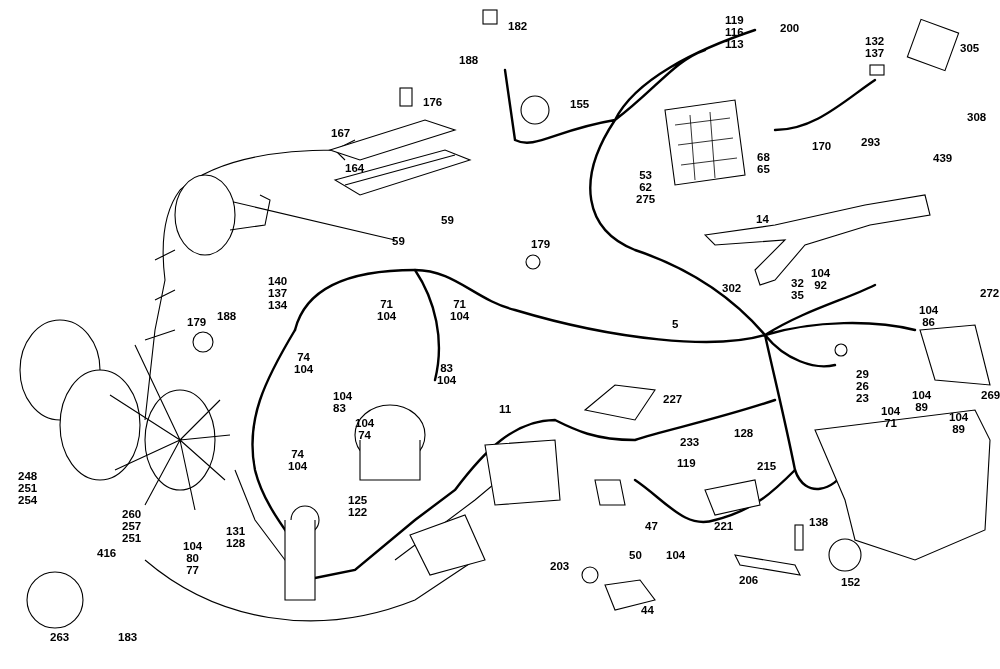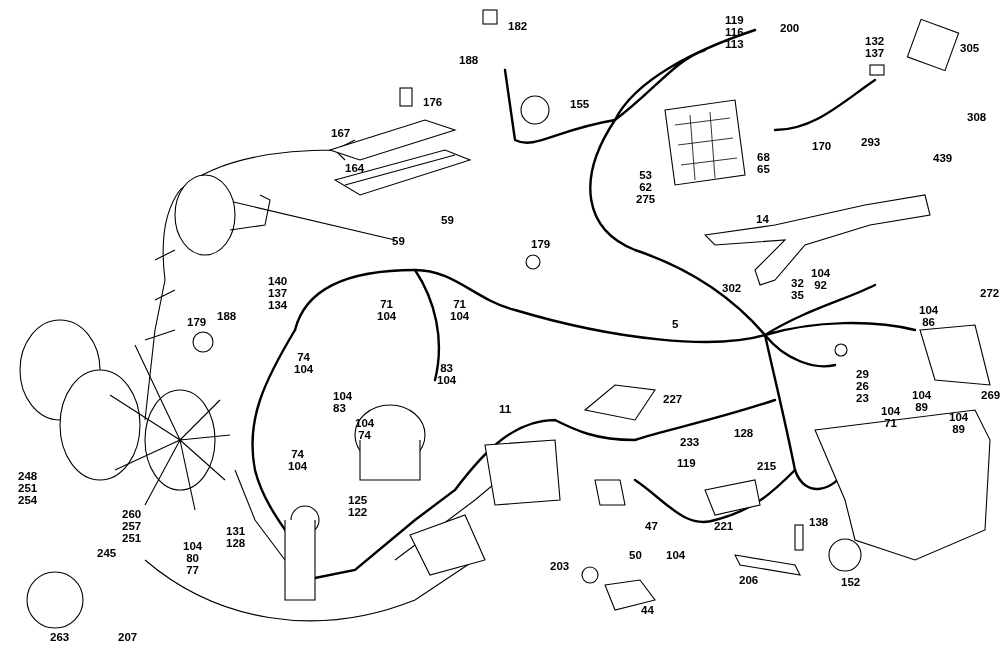--- a/index.html
+++ b/index.html
@@ -135,23 +135,23 @@
   <div class="lbl" style="left:662px;top:457px"><span>119</span></div>
   <div class="lbl" style="left:742px;top:460px"><span>215</span></div>
   <div class="lbl" style="left:273px;top:448px"><span>74</span><span>104</span></div>
   <div class="lbl" style="left:3px;top:470px"><span>248</span><span>251</span><span>254</span></div>
   <div class="lbl" style="left:333px;top:494px"><span>125</span><span>122</span></div>
   <div class="lbl" style="left:107px;top:508px"><span>260</span><span>257</span><span>251</span></div>
   <div class="lbl" style="left:211px;top:525px"><span>131</span><span>128</span></div>
   <div class="lbl" style="left:699px;top:520px"><span>221</span></div>
   <div class="lbl" style="left:630px;top:520px"><span>47</span></div>
   <div class="lbl" style="left:794px;top:516px"><span>138</span></div>
-  <div class="lbl" style="left:82px;top:547px"><span>245</span></div>
+  <div class="lbl" style="left:82px;top:547px"><span>416</span></div>
   <div class="lbl" style="left:168px;top:540px"><span>104</span><span>80</span><span>77</span></div>
   <div class="lbl" style="left:614px;top:549px"><span>50</span></div>
   <div class="lbl" style="left:651px;top:549px"><span>104</span></div>
   <div class="lbl" style="left:535px;top:560px"><span>203</span></div>
   <div class="lbl" style="left:724px;top:574px"><span>206</span></div>
   <div class="lbl" style="left:826px;top:576px"><span>152</span></div>
   <div class="lbl" style="left:626px;top:604px"><span>44</span></div>
   <div class="lbl" style="left:35px;top:631px"><span>263</span></div>
-  <div class="lbl" style="left:103px;top:631px"><span>207</span></div>
+  <div class="lbl" style="left:103px;top:631px"><span>183</span></div>
 </div>
 
 </body></html>

